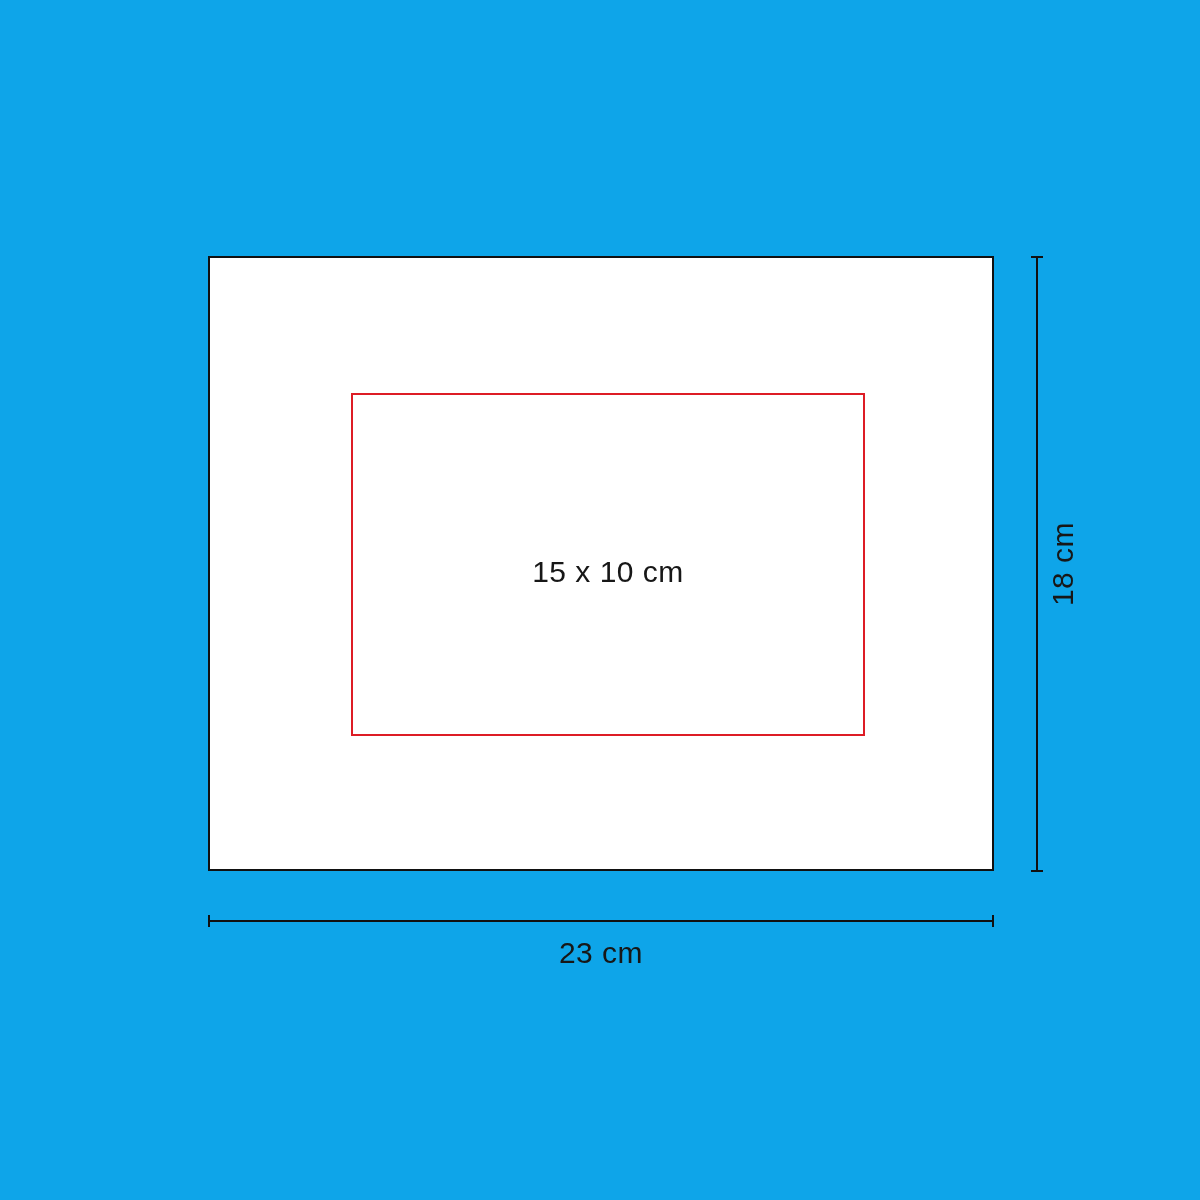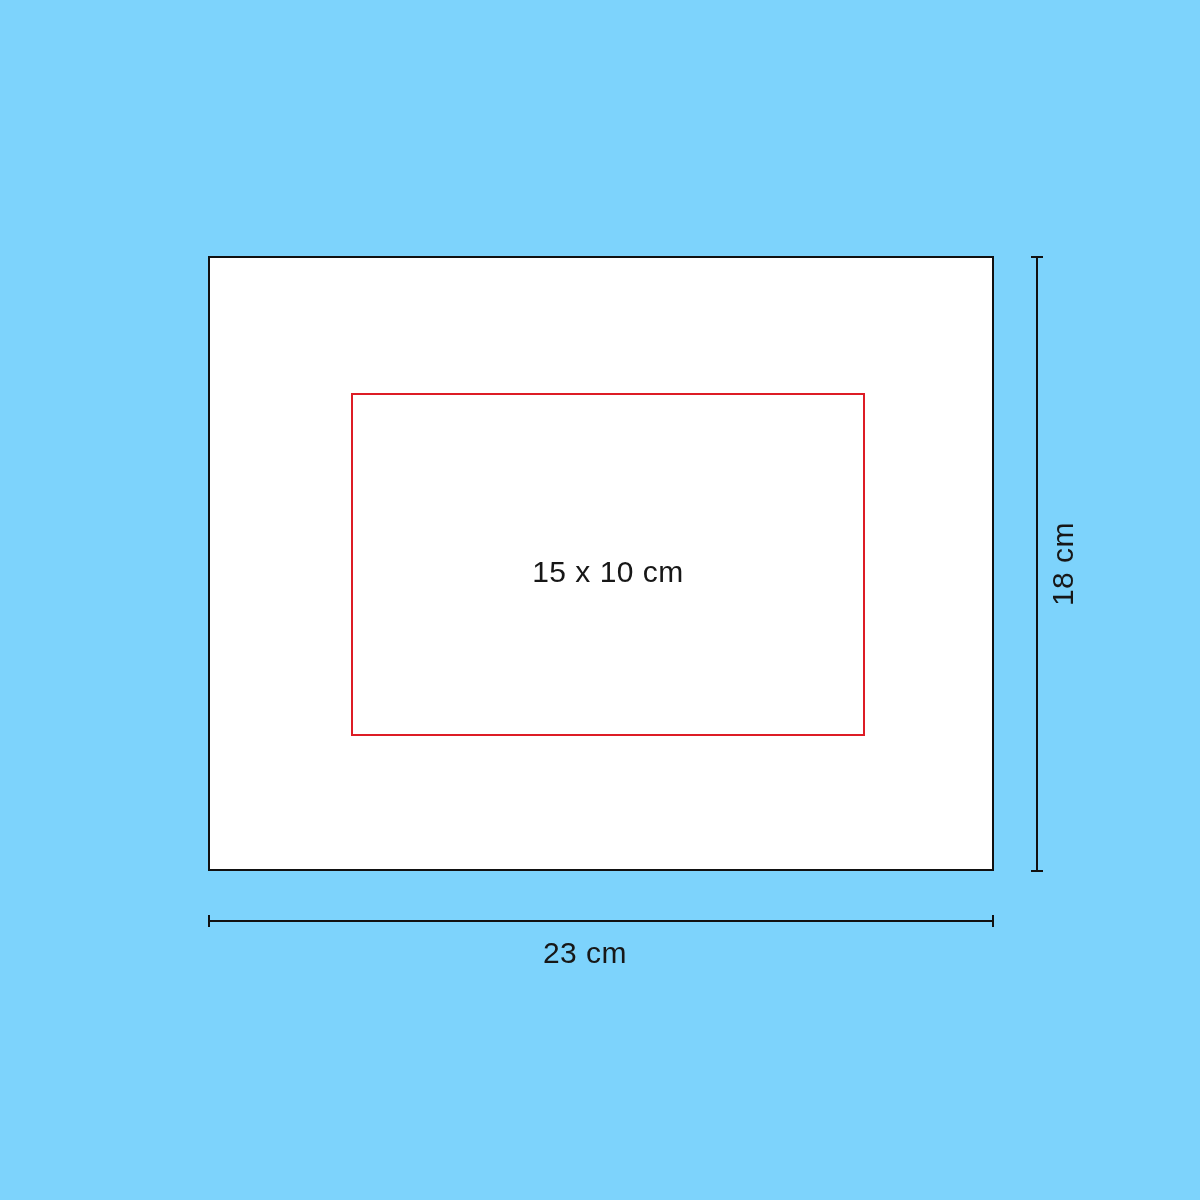--- a/index.html
+++ b/index.html
@@ -3,21 +3,21 @@
 <meta charset="utf-8">
 <style>
   * { margin: 0; padding: 0; box-sizing: border-box; }
   html, body { width: 1200px; height: 1200px; background: #ffffff; }
   body {
     position: relative;
     font-family: "Liberation Sans", "DejaVu Sans", sans-serif;
     color: #111111;
     overflow: hidden;
   }
-  .canvas { position: absolute; inset: 0; background: #7dd3fc; }
+  .canvas { position: absolute; inset: 0; background: #0ea5e9; }
 
   
   .outline-rect {
     position: absolute;
     left: 208px; top: 256px;
     width: 786px; height: 615px;
     border: 2px solid #111111;
     background: #ffffff;
   }
 
@@ -57,21 +57,21 @@
   .tick-v { width: 2px; height: 12px; }   
   .tick-h { width: 12px; height: 2px; }   
   .tick-h-left  { left: 208px; top: 915px; }
   .tick-h-right { left: 992px; top: 915px; }
   .tick-v-top    { left: 1031px; top: 256px; }
   .tick-v-bottom { left: 1031px; top: 870px; }
 
   
   .width-label {
     position: absolute;
-    left: 192px; top: 936px;
+    left: 208px; top: 936px;
     width: 786px;
     text-align: center;
     font-size: 30px;
     letter-spacing: 0.5px;
     color: #171717;
   }
   .height-label-box {
     position: absolute;
     left: 1003px; top: 504px;
     width: 120px; height: 120px;

